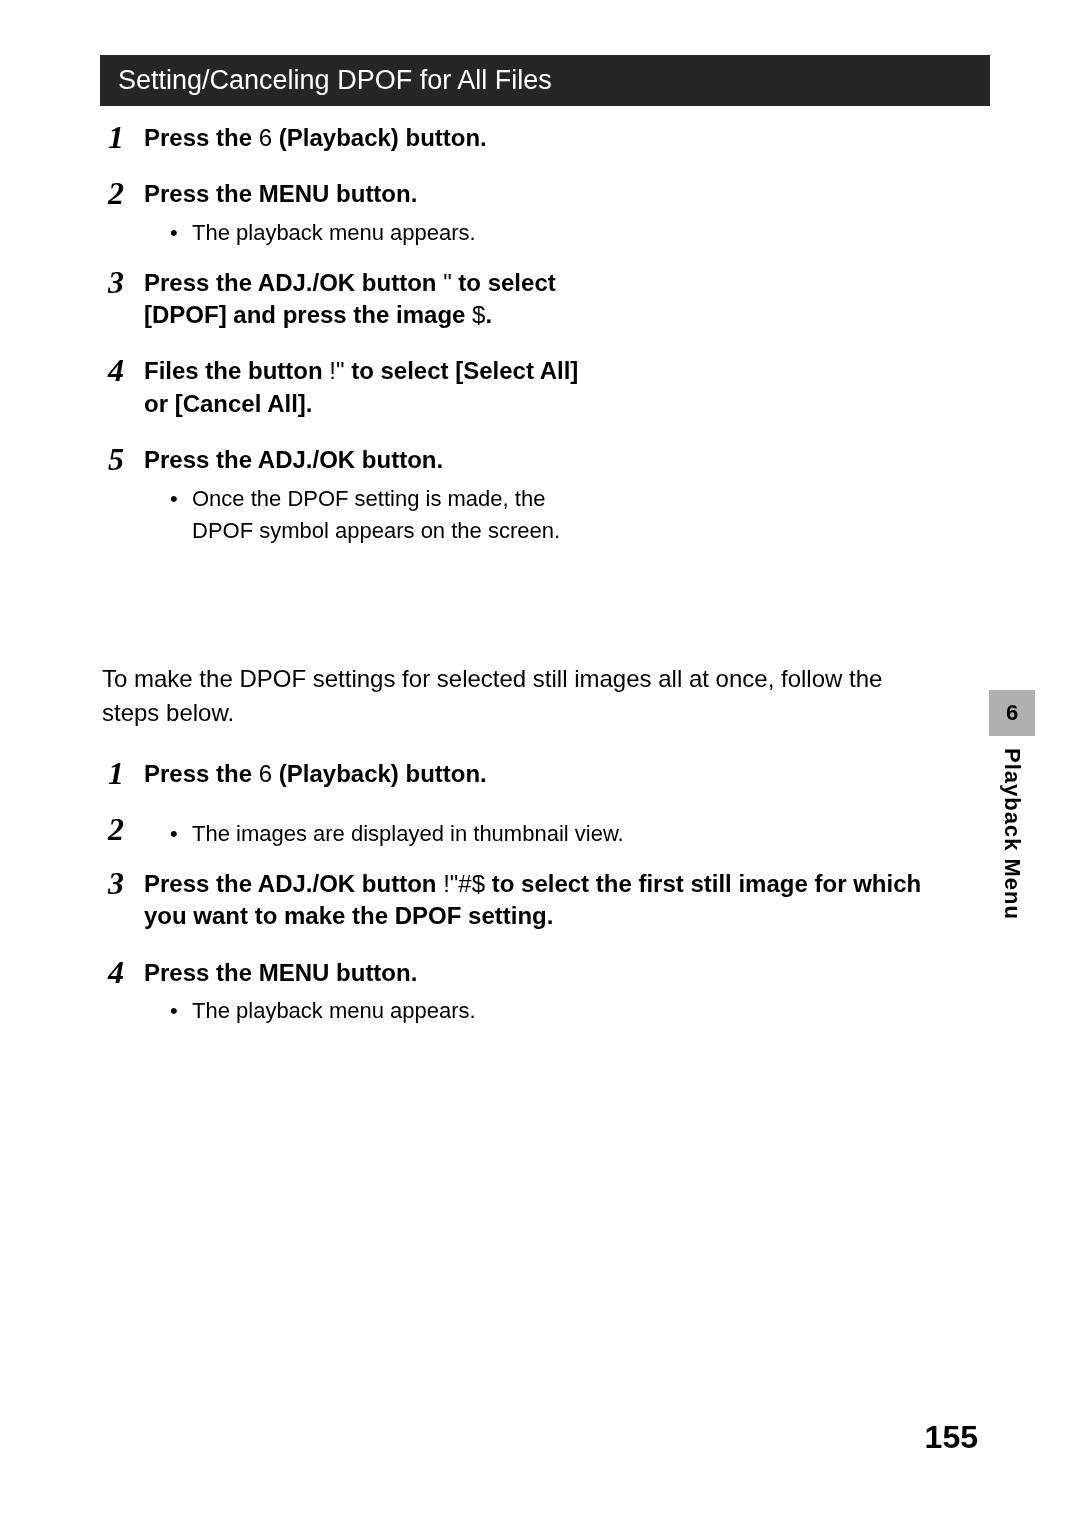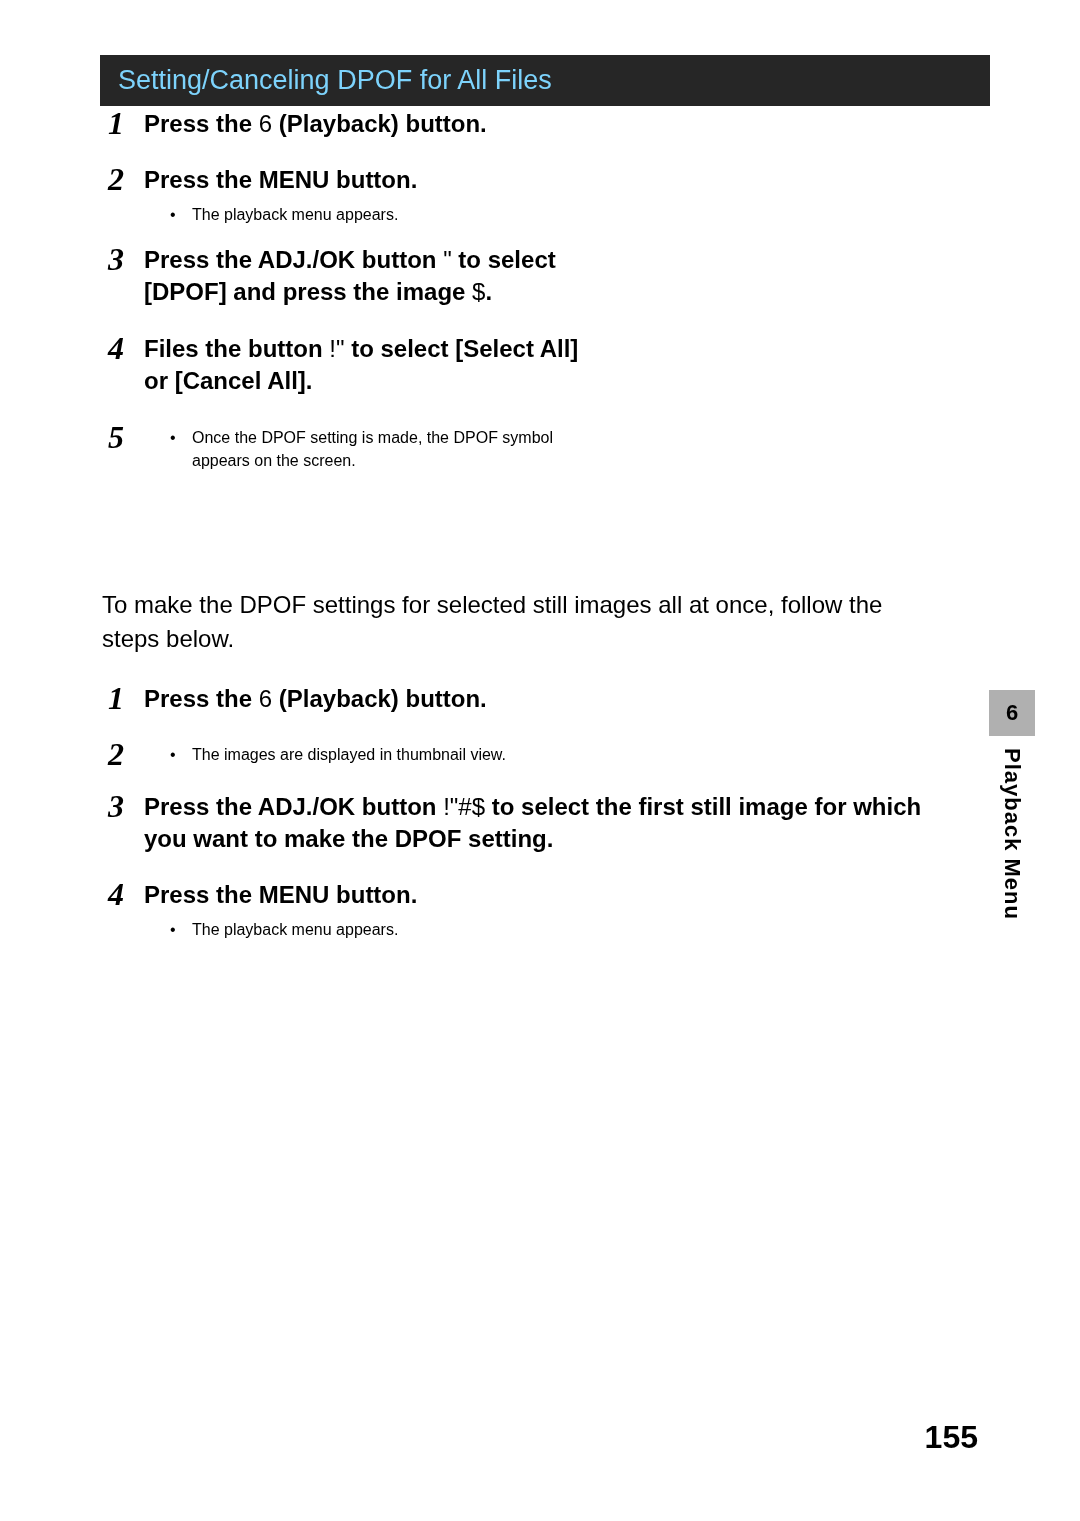--- a/index.html
+++ b/index.html
@@ -14,25 +14,25 @@
       height: 1521px;
       position: relative;
     }
     .page {
       padding: 55px 90px 50px 100px;
       position: relative;
       height: 100%;
     }
     .section-header {
       background: #262626;
-      color: #7dd3fc;
+      color: #ffffff;
       font-size: 27px;
       padding: 10px 18px;
       font-weight: normal;
-      margin-bottom: 0;
+      margin-bottom: 14px;
     }
     .step-list {
       list-style: none;
       padding-left: 0;
     }
     .step {
       display: flex;
       margin-bottom: 16px;
       padding-left: 8px;
     }
@@ -58,21 +58,21 @@
     .step-normal {
       font-weight: normal;
     }
     .sub-bullets {
       list-style: none;
       padding-left: 26px;
       margin-top: 4px;
     }
     .sub-bullets li {
       position: relative;
-      font-size: 16px;
+      font-size: 22px;
       line-height: 1.45;
       padding-left: 22px;
     }
     .sub-bullets li::before {
       content: "•";
       position: absolute;
       left: 0;
       top: 0;
     }
     .section-gap {
@@ -167,20 +167,23 @@
       <div class="step-body">
         <div class="step-title">
           <span>Files the button </span><span class="step-normal">!"</span><span> to select [Select All] or [Cancel All].</span>
         </div>
       </div>
     </li>
 
     <li class="step">
       <div class="step-num">5</div>
       <div class="step-body">
+        <div class="step-title">
+          <span>Press the ADJ./OK button.</span>
+        </div>
         <ul class="sub-bullets">
           <li>Once the DPOF setting is made, the DPOF symbol appears on the screen.</li>
         </ul>
       </div>
     </li>
   </ol>
 
   <div class="section-gap"></div>
 
 

